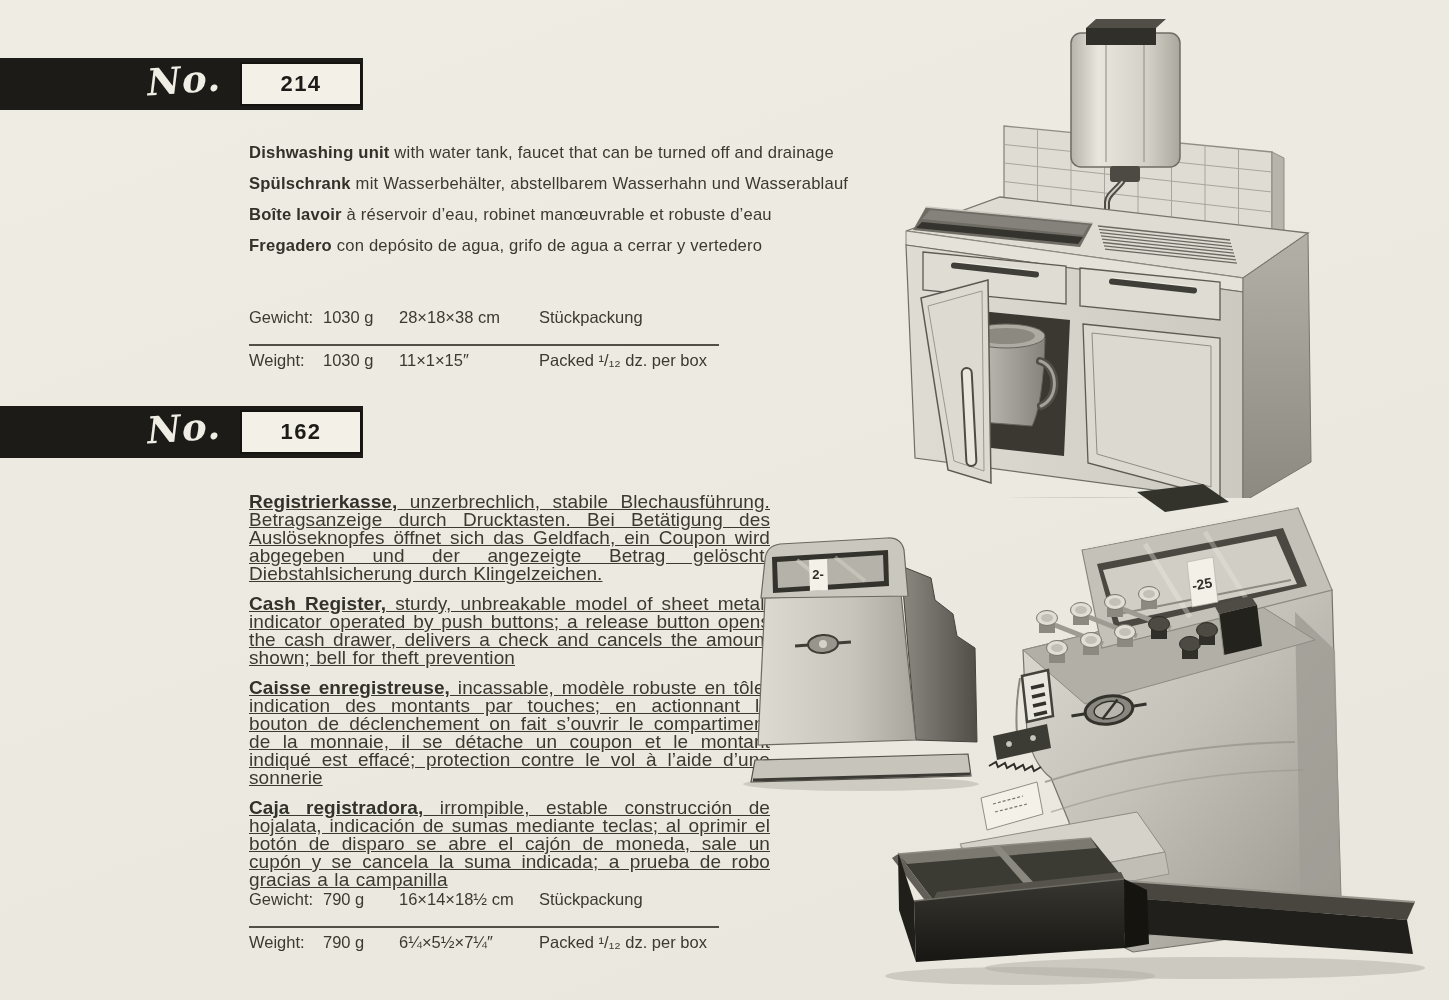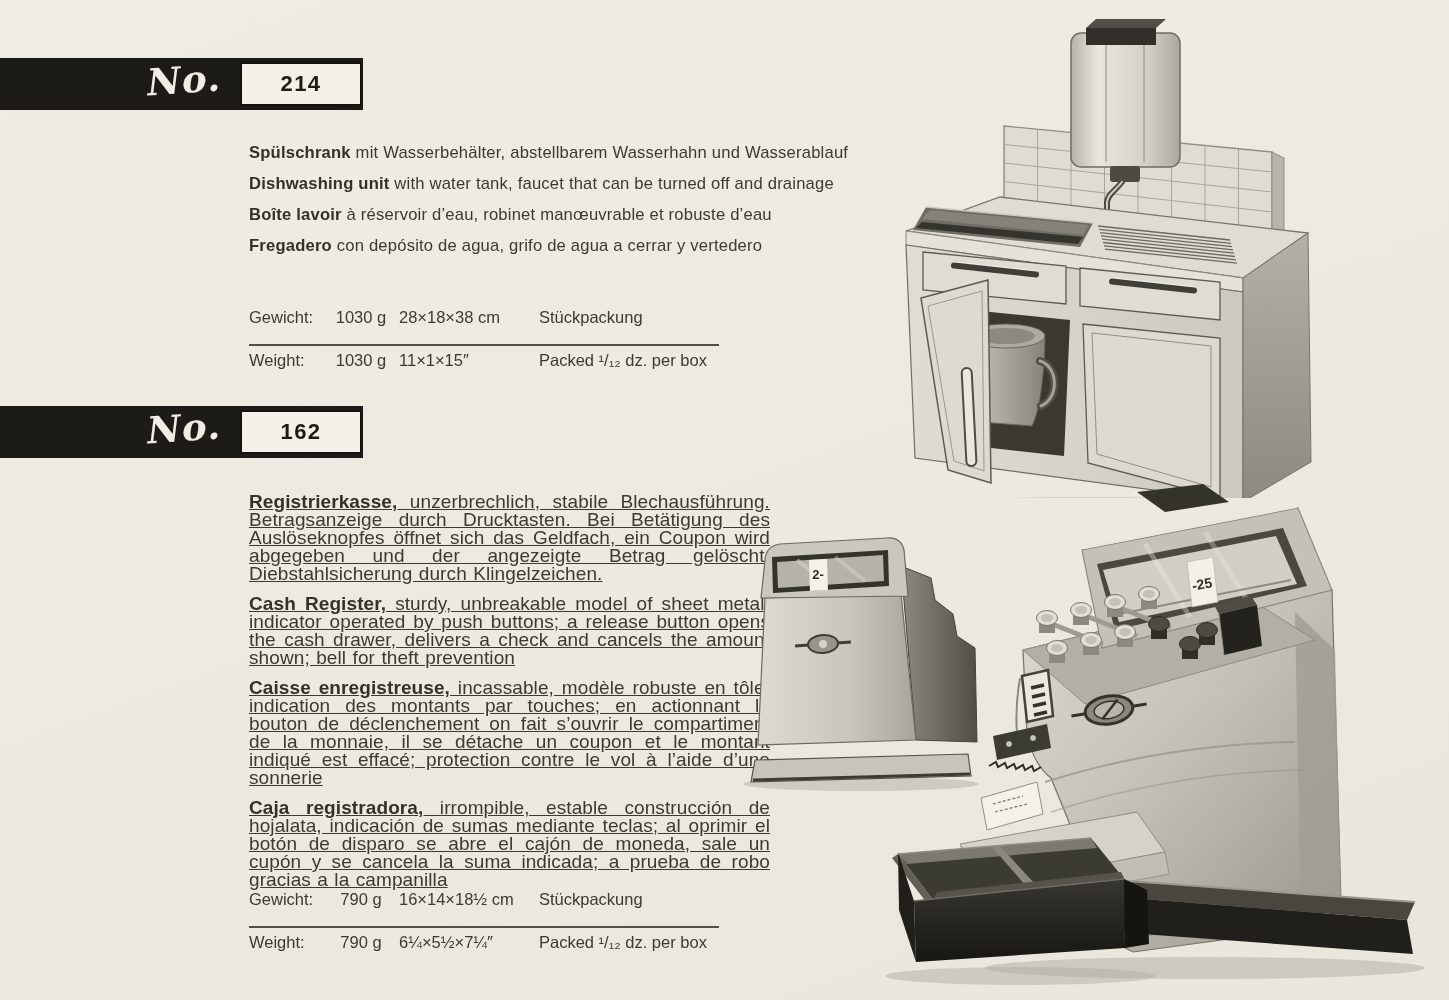--- a/index.html
+++ b/index.html
@@ -31,40 +31,40 @@
   
   .paras{position:absolute;left:249px;top:493px;width:521px;}
   .paras p{margin:0 0 12px;text-align:justify;font-size:19px;line-height:18px;
     letter-spacing:0.1px;word-spacing:1px;color:#3b3a31;text-decoration:underline;}
   .paras p b{font-weight:bold;color:#32312a;}
   
   .specs{position:absolute;left:249px;width:470px;font-size:16.5px;color:#3b3a31;}
   .specs .row{display:flex;align-items:baseline;padding:5px 0 17px;}
   .specs .row.first{border-bottom:2px solid #514f48;}
   .specs .c-label{width:74px;}
-  .specs .c-weight{width:76px;text-align:center;}
+  .specs .c-weight{width:76px;}
   .specs .c-size{width:140px;}
   .specs .c-pack{flex:1;}
   
   .illus{position:absolute;}
   svg text{font-family:"Liberation Sans","DejaVu Sans",sans-serif;}
 </style>
 </head>
 <body>
 
 <div class="page">
 
   <div class="no-bar" style="top:58px;">
     <span class="no-script">No.</span>
     <span class="no-box">214</span>
   </div>
 
   <div class="desc-block">
+    <p class="desc-line"><b>Dishwashing unit</b><span> with water tank, faucet that can be turned off and drainage</span></p>
     <p class="desc-line"><b>Spülschrank</b><span> mit Wasserbehälter, abstellbarem Wasserhahn und Wasserablauf</span></p>
-    <p class="desc-line"><b>Dishwashing unit</b><span> with water tank, faucet that can be turned off and drainage</span></p>
     <p class="desc-line"><b>Boîte lavoir</b><span> à réservoir d’eau, robinet manœuvrable et robuste d’eau</span></p>
     <p class="desc-line"><b>Fregadero</b><span> con depósito de agua, grifo de agua a cerrar y vertedero</span></p>
   </div>
 
   <div class="specs" style="top:303px;">
     <div class="row first">
       <span class="c-label">Gewicht:</span>
       <span class="c-weight">1030 g</span>
       <span class="c-size">28×18×38 cm</span>
       <span class="c-pack">Stückpackung</span>

